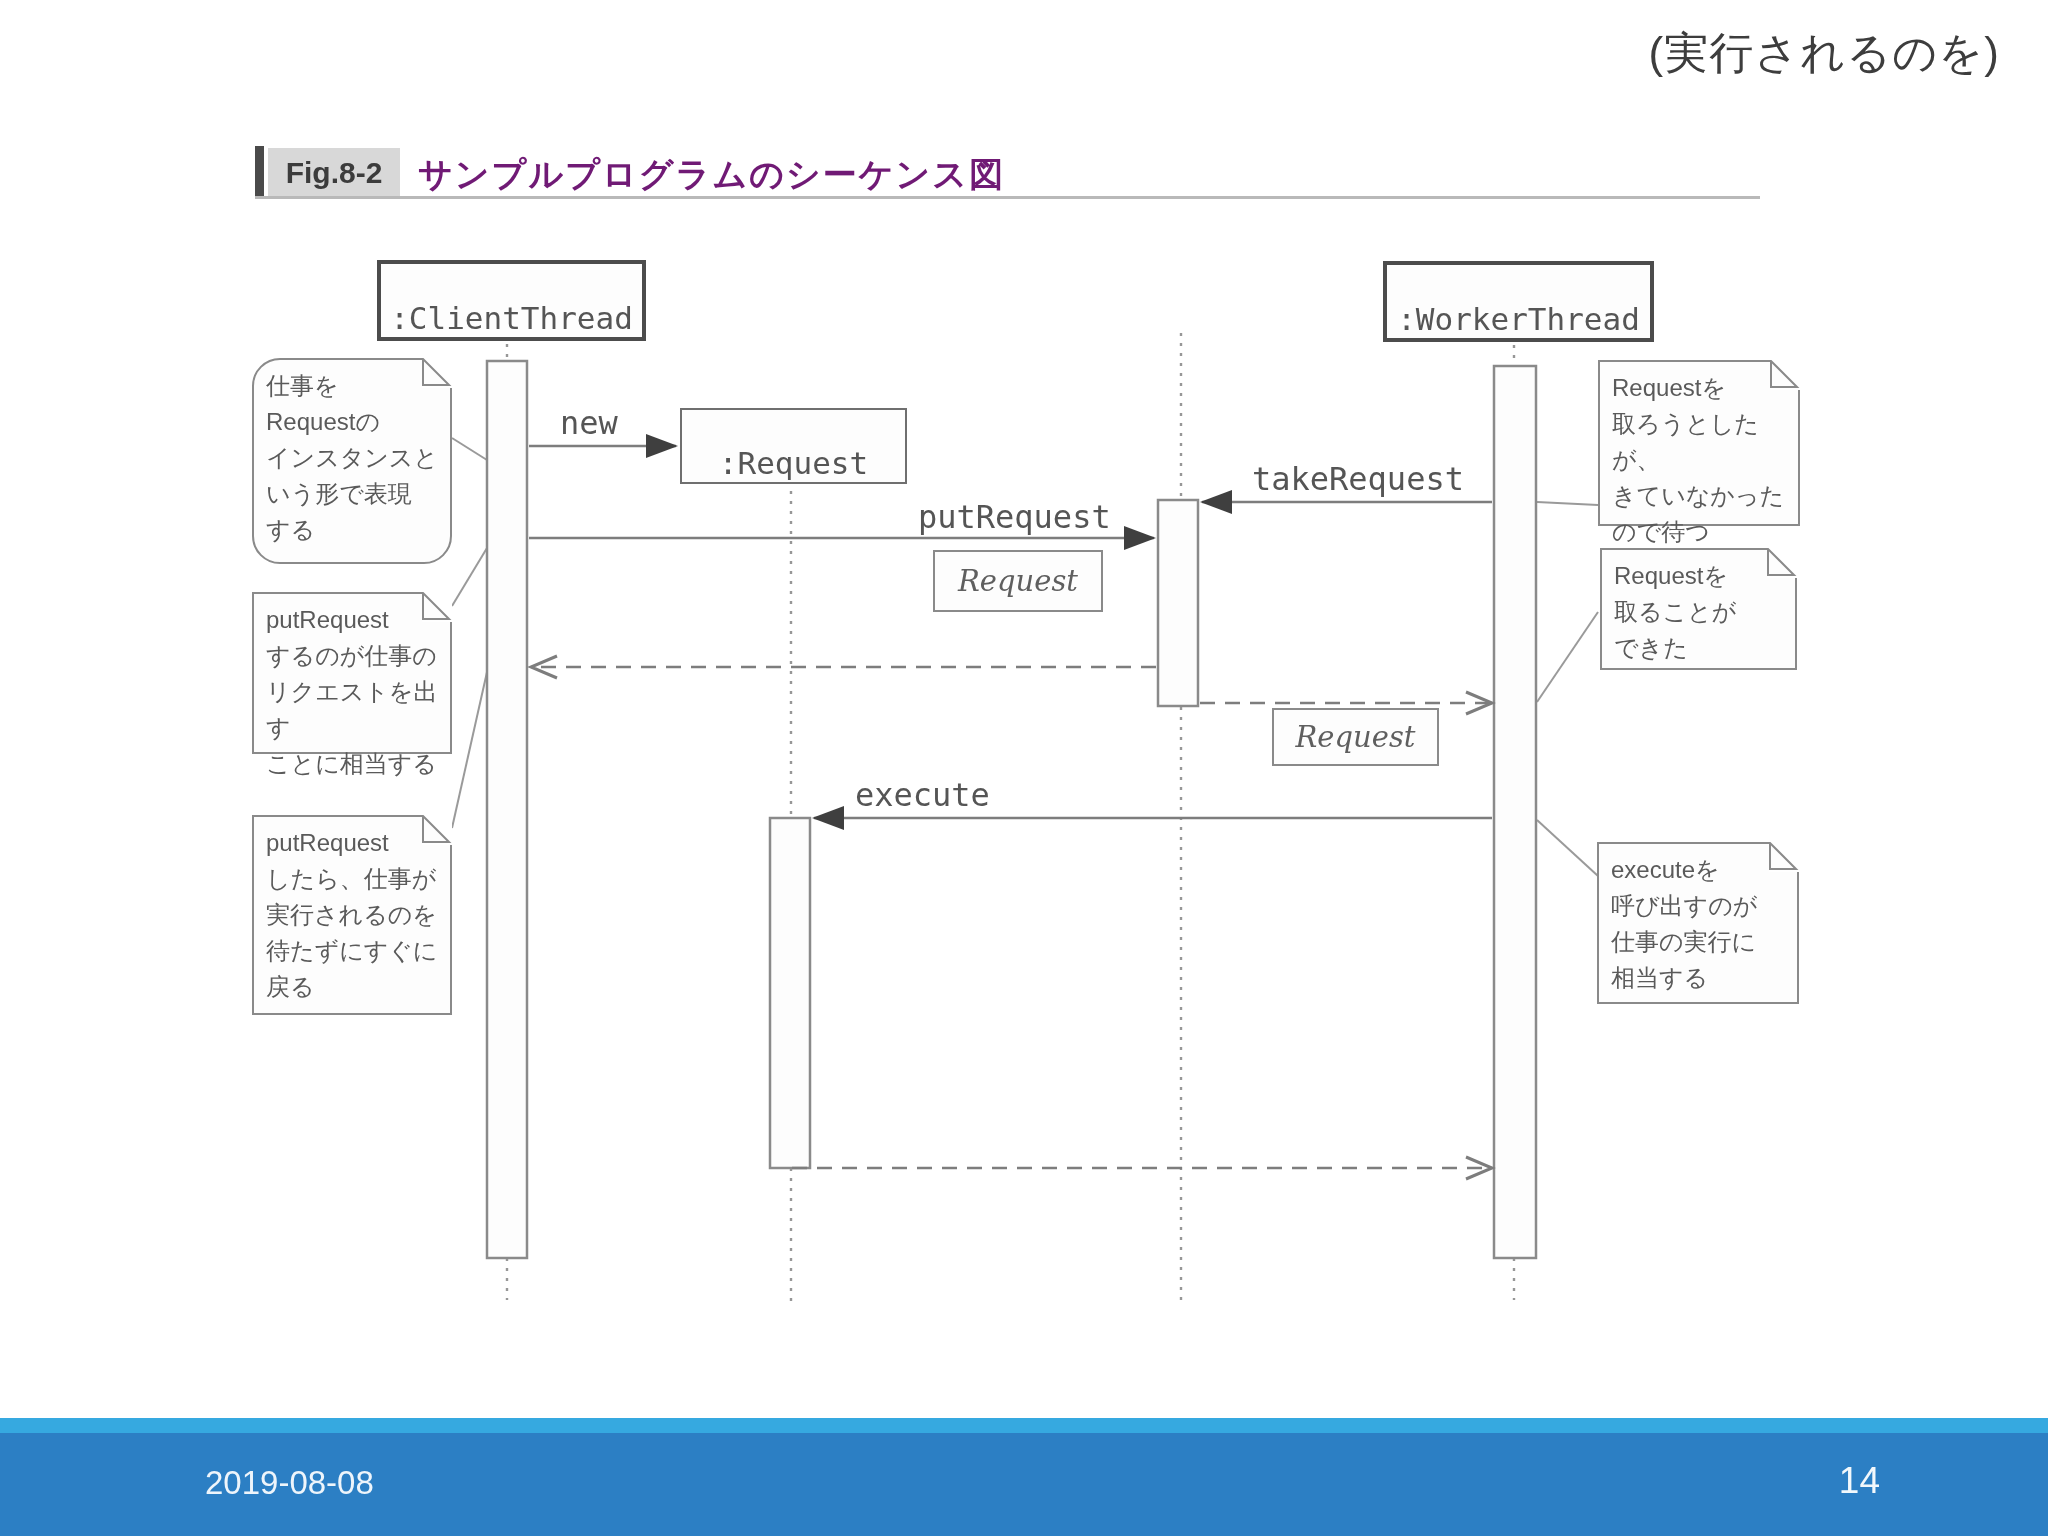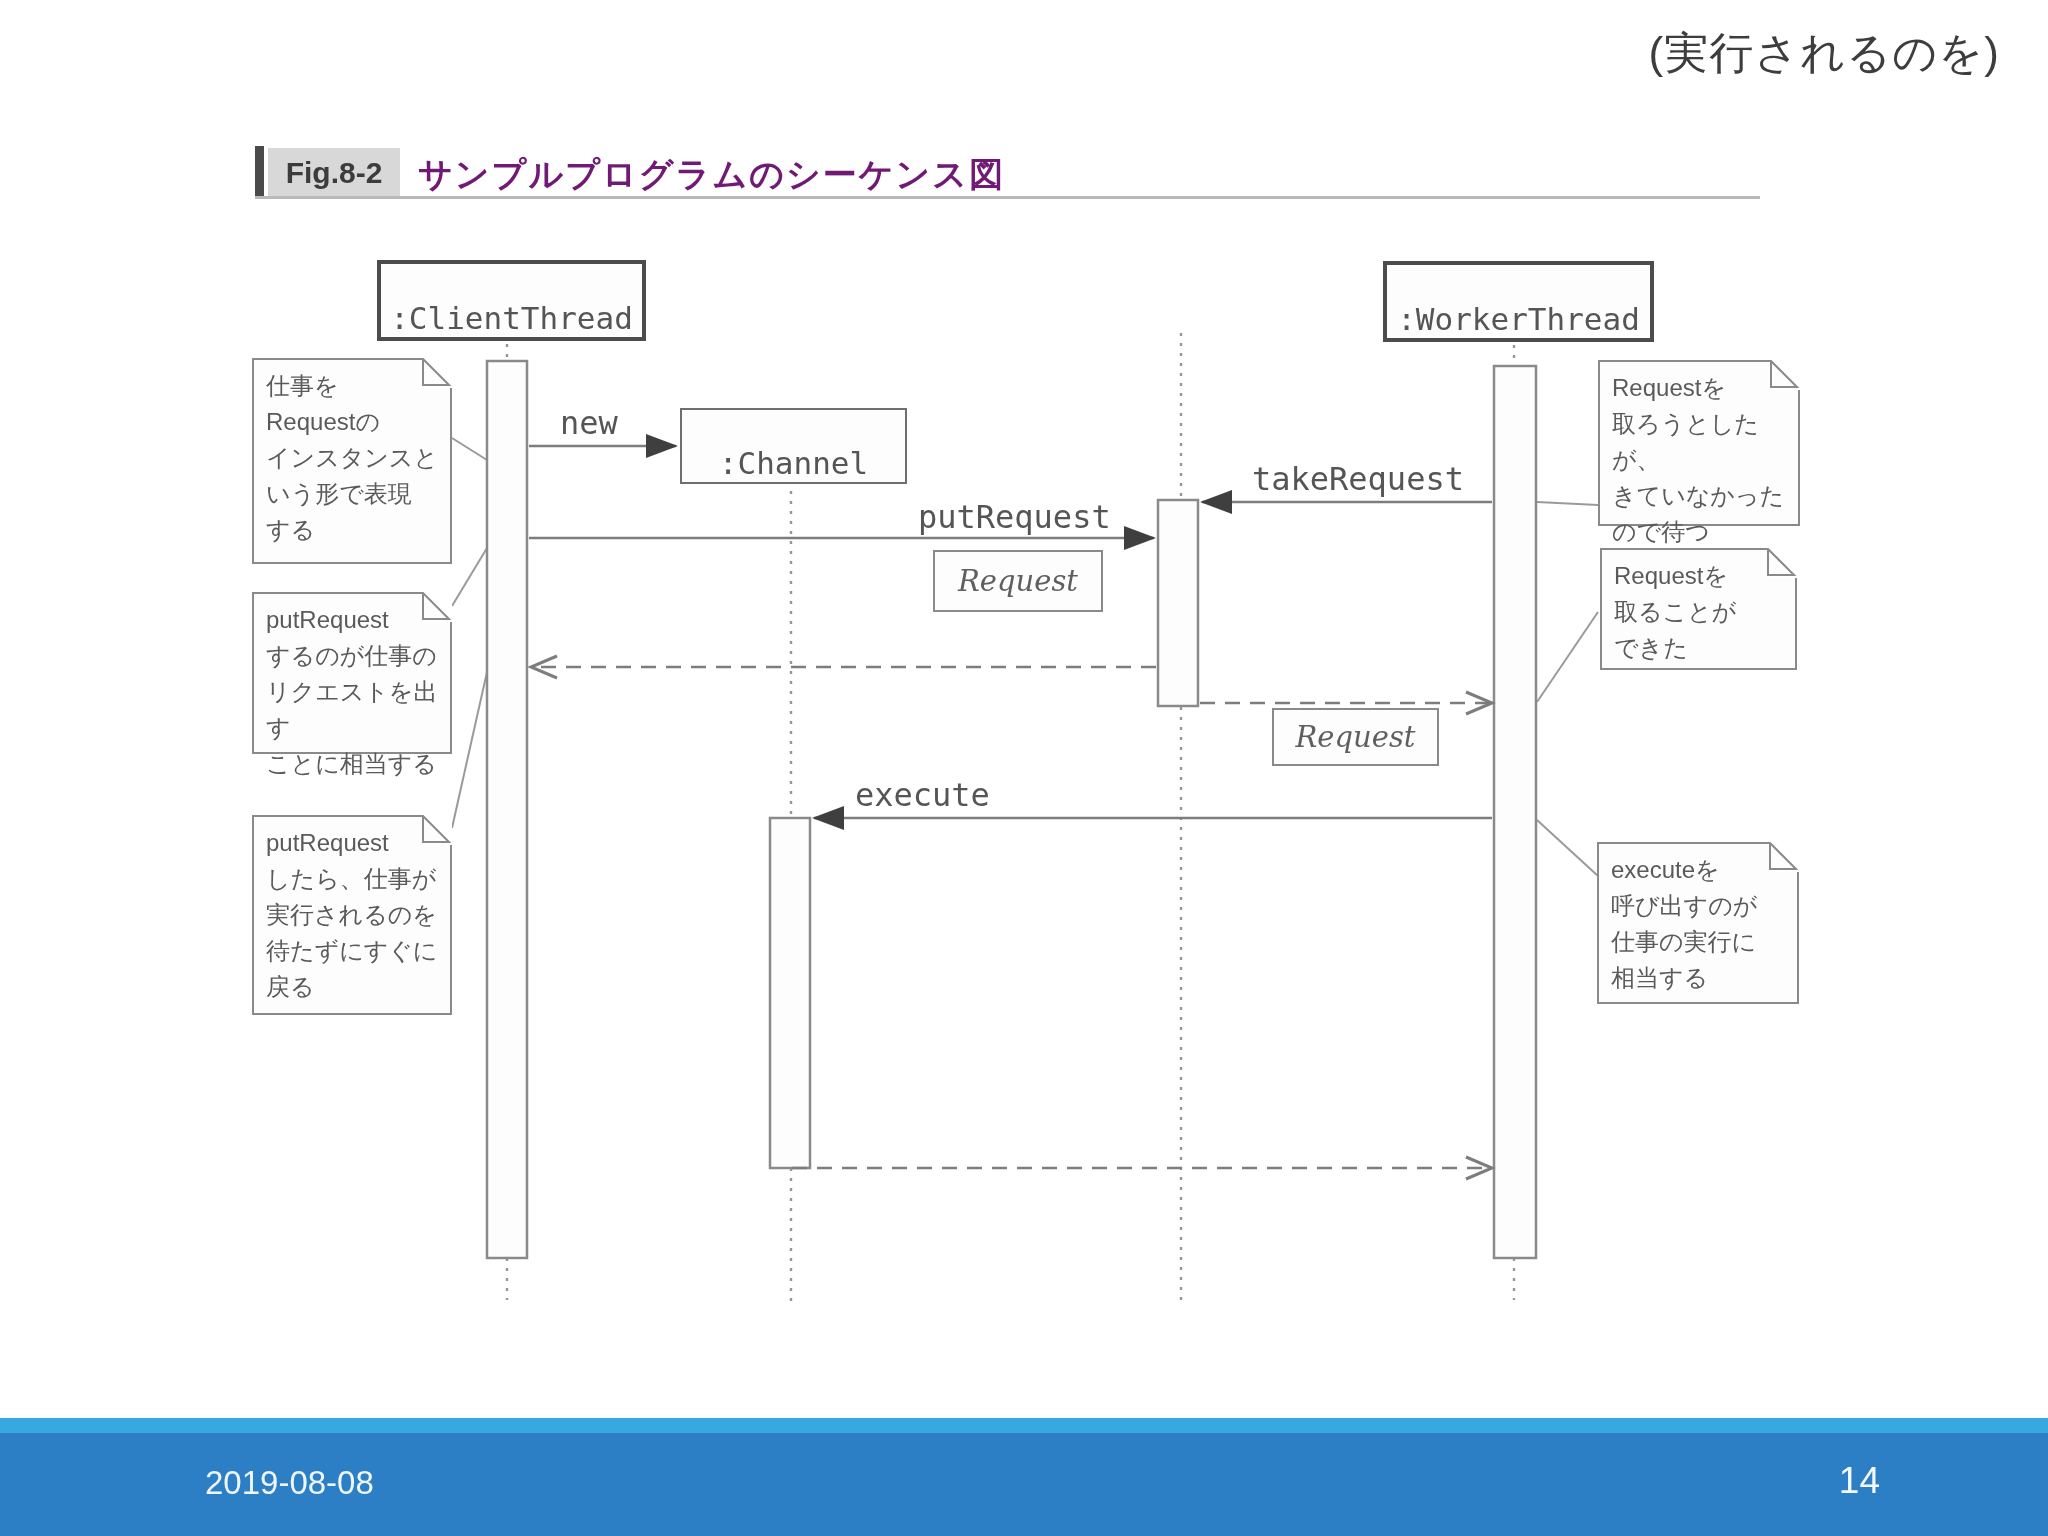--- a/index.html
+++ b/index.html
@@ -39,21 +39,21 @@
   .argbox{border:2px solid #8a8a8a;background:#fdfdfd;display:flex;align-items:center;justify-content:center;
     font-family:"DejaVu Serif",serif;font-style:italic;font-size:29px;color:#5f5f5f;}
   .arg-put{left:933px;top:550px;width:166px;height:58px;}
   .arg-ret{left:1272px;top:708px;width:163px;height:54px;}
 
   
   .note{border:2px solid #8a8a8a;background:#fdfdfd;box-sizing:border-box;
     padding:8px 10px 6px 12px;font-size:24px;line-height:1.5;color:#5a5a5a;
     white-space:pre-line;}
   .note .fold{position:absolute;top:-2px;right:-2px;}
-  .note-c1{left:252px;top:358px;width:200px;height:206px;}
+  .note-c1{left:252px;top:358px;width:200px;height:206px;border-radius:28px;}
   .note-c2{left:252px;top:592px;width:200px;height:162px;}
   .note-c3{left:252px;top:815px;width:200px;height:200px;}
   .note-w1{left:1598px;top:360px;width:202px;height:166px;}
   .note-w2{left:1600px;top:548px;width:197px;height:122px;}
   .note-w3{left:1597px;top:842px;width:202px;height:162px;}
 
   
   .footer-accent{left:0;top:1418px;width:2048px;height:15px;}
   .footer-band{left:0;top:1433px;width:2048px;height:103px;}
   .footer-date{left:205px;top:1464px;font-size:33px;color:#eef5fb;}
@@ -122,21 +122,21 @@
     </g>
   </svg>
 
   <div class="abs head head-client">
     <span>:ClientThread</span>
   </div>
   <div class="abs head head-worker">
     <span>:WorkerThread</span>
   </div>
   <div class="abs head head-request">
-    <span>:Channel</span>
+    <span>:Request</span>
   </div>
 
   <div class="abs msg lbl-new">new</div>
   <div class="abs msg lbl-put">putRequest</div>
   <div class="abs msg lbl-take">takeRequest</div>
   <div class="abs msg lbl-exec">execute</div>
 
   <div class="abs argbox arg-put">
     <span>Request</span>
   </div>

